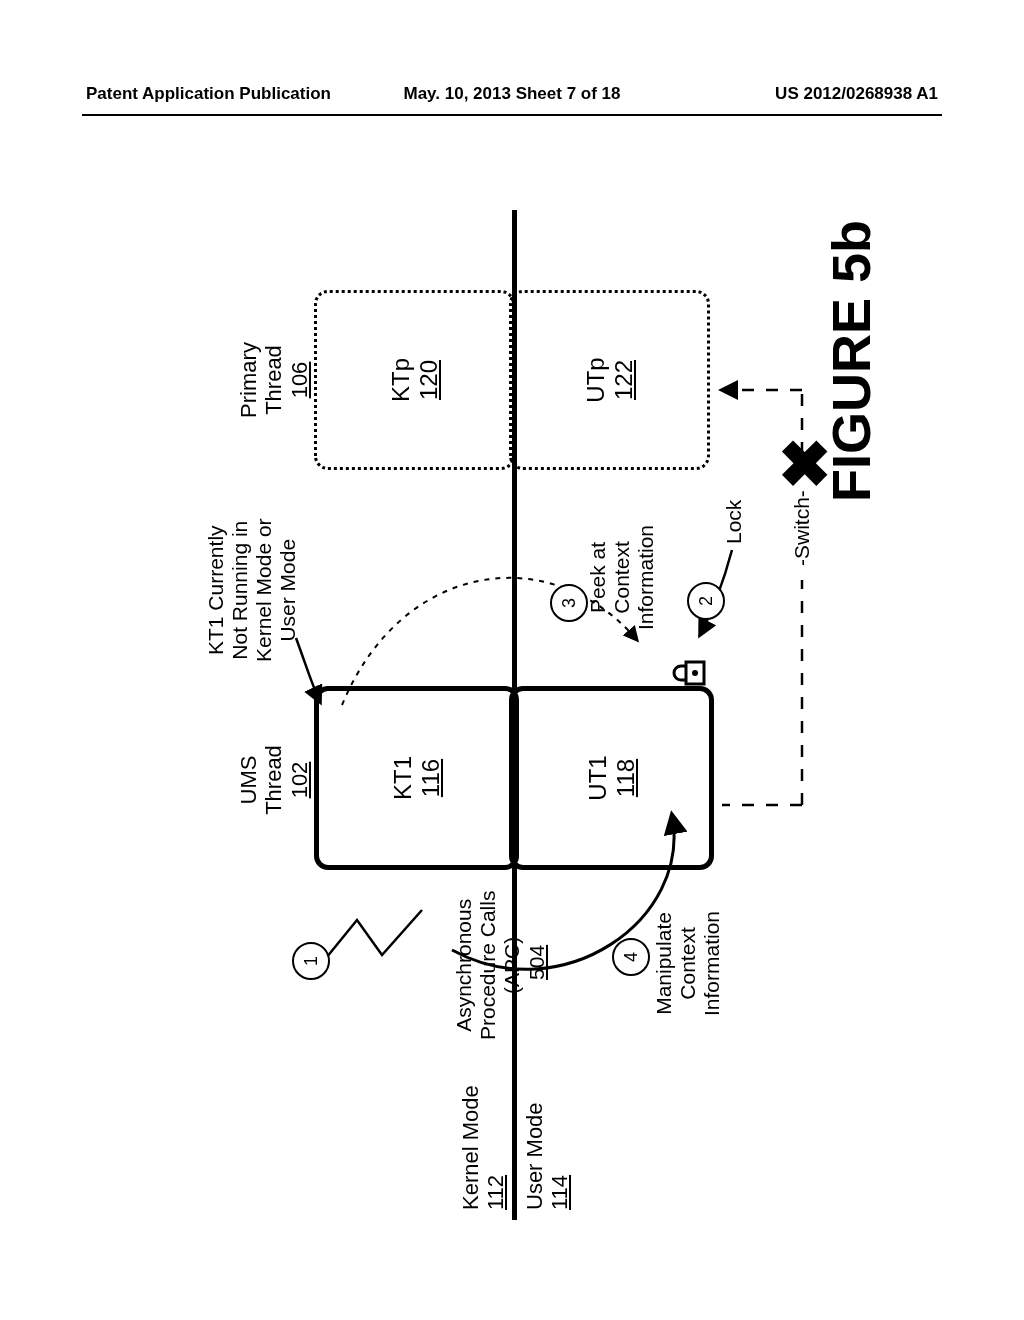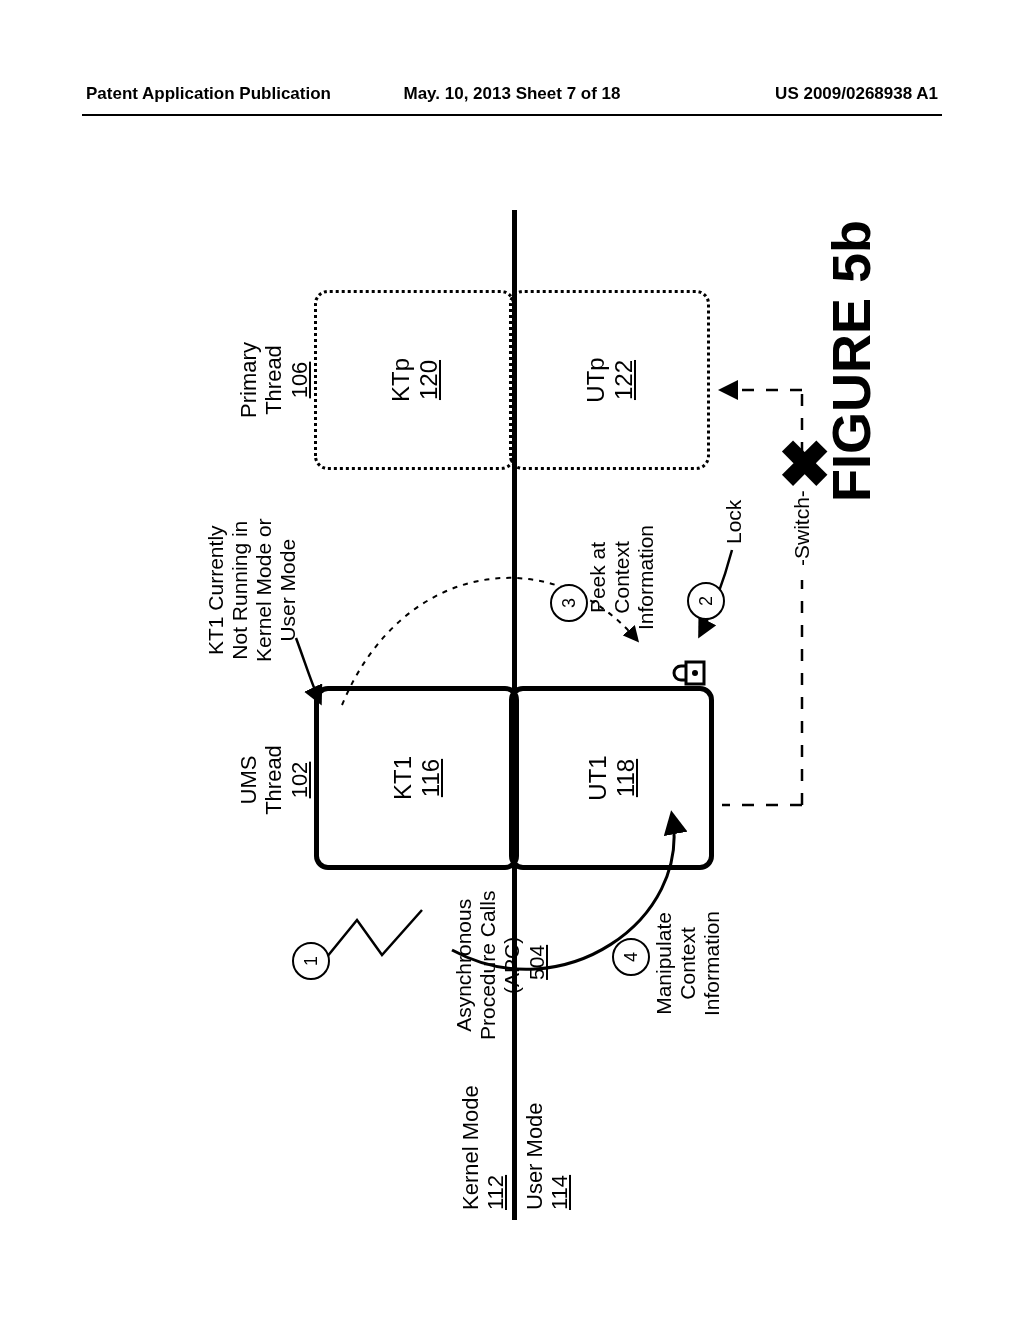--- a/index.html
+++ b/index.html
@@ -175,21 +175,21 @@
   }
 </style>
 </head>
 <body>
 
 <div class="page">
 
   <div class="header">
     <span class="left">Patent Application Publication</span>
     <span class="center">May. 10, 2013  Sheet 7 of 18</span>
-    <span class="right">US 2009/0268938 A1</span>
+    <span class="right">US 2012/0268938 A1</span>
   </div>
 
   <div class="diag-outer">
     <div class="diag">
 
       <svg class="arrows">
         <defs>
           <marker id="arrow" viewBox="0 0 10 10" refX="8" refY="5" markerWidth="8" markerHeight="8" orient="auto-start-reverse">
             <path d="M 0 0 L 10 5 L 0 10 z" fill="#000"></path>
           </marker>

